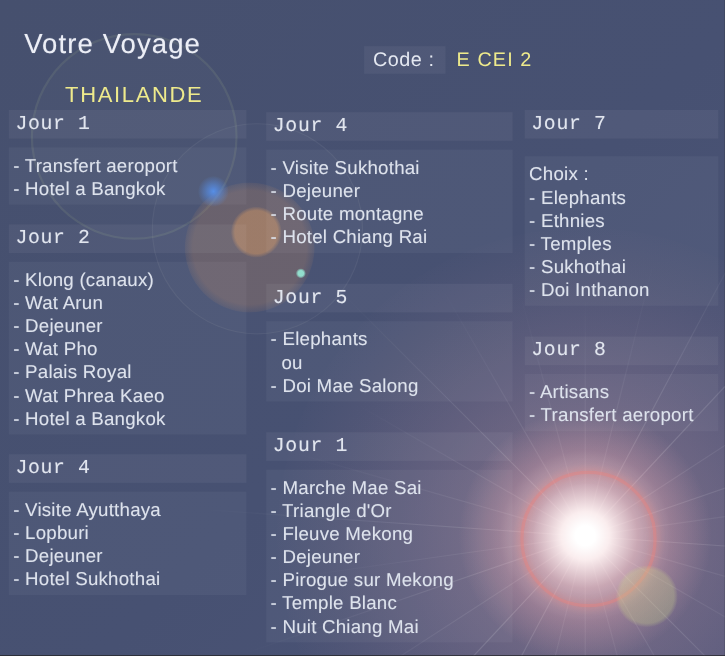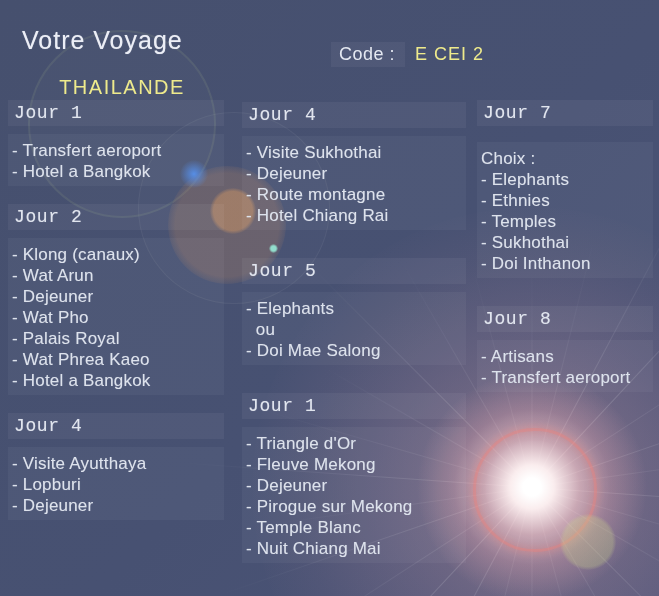--- a/index.html
+++ b/index.html
@@ -115,20 +115,21 @@
           <div class="item">- Wat Phrea Kaeo</div>
           <div class="item">- Hotel a Bangkok</div>
         </div>
       </div>
       <div class="section">
         <div class="day-heading">Jour 4</div>
         <div class="items">
           <div class="item">- Visite Ayutthaya</div>
           <div class="item">- Lopburi</div>
           <div class="item">- Dejeuner</div>
+          <div class="item">- Hotel Sukhothai</div>
         </div>
       </div>
     </div>
   <div class="col col2">
       <div class="section">
         <div class="day-heading">Jour 4</div>
         <div class="items">
           <div class="item">- Visite Sukhothai</div>
           <div class="item">- Dejeuner</div>
           <div class="item">- Route montagne</div>
@@ -139,20 +140,21 @@
         <div class="day-heading">Jour 5</div>
         <div class="items">
           <div class="item">- Elephants</div>
           <div class="item">  ou</div>
           <div class="item">- Doi Mae Salong</div>
         </div>
       </div>
       <div class="section">
         <div class="day-heading">Jour 1</div>
         <div class="items">
+          <div class="item">- Marche Mae Sai</div>
           <div class="item">- Triangle d'Or</div>
           <div class="item">- Fleuve Mekong</div>
           <div class="item">- Dejeuner</div>
           <div class="item">- Pirogue sur Mekong</div>
           <div class="item">- Temple Blanc</div>
           <div class="item">- Nuit Chiang Mai</div>
         </div>
       </div>
     </div>
   <div class="col col3">

